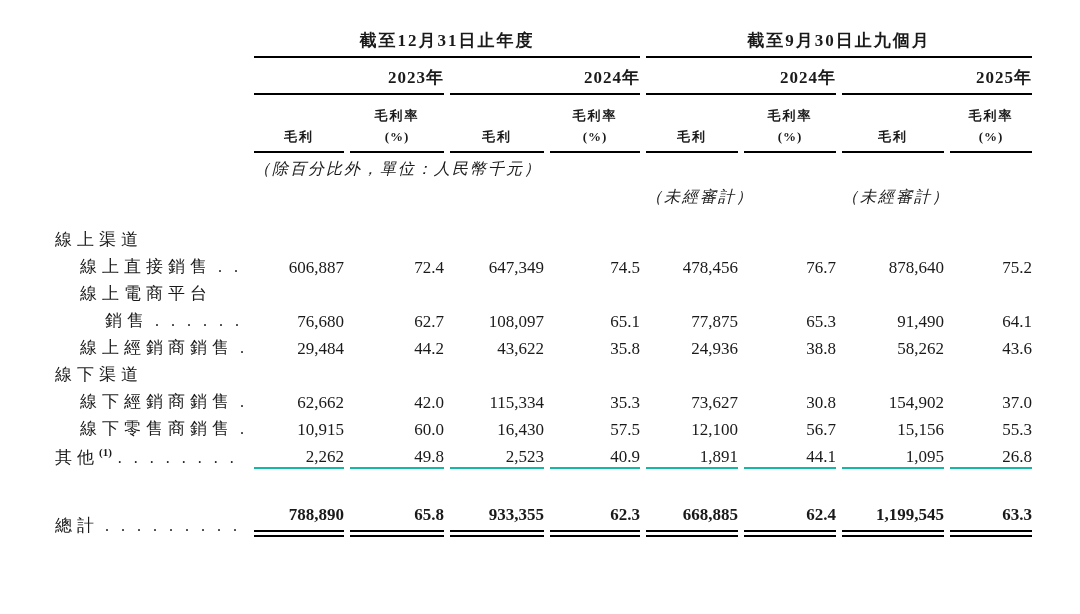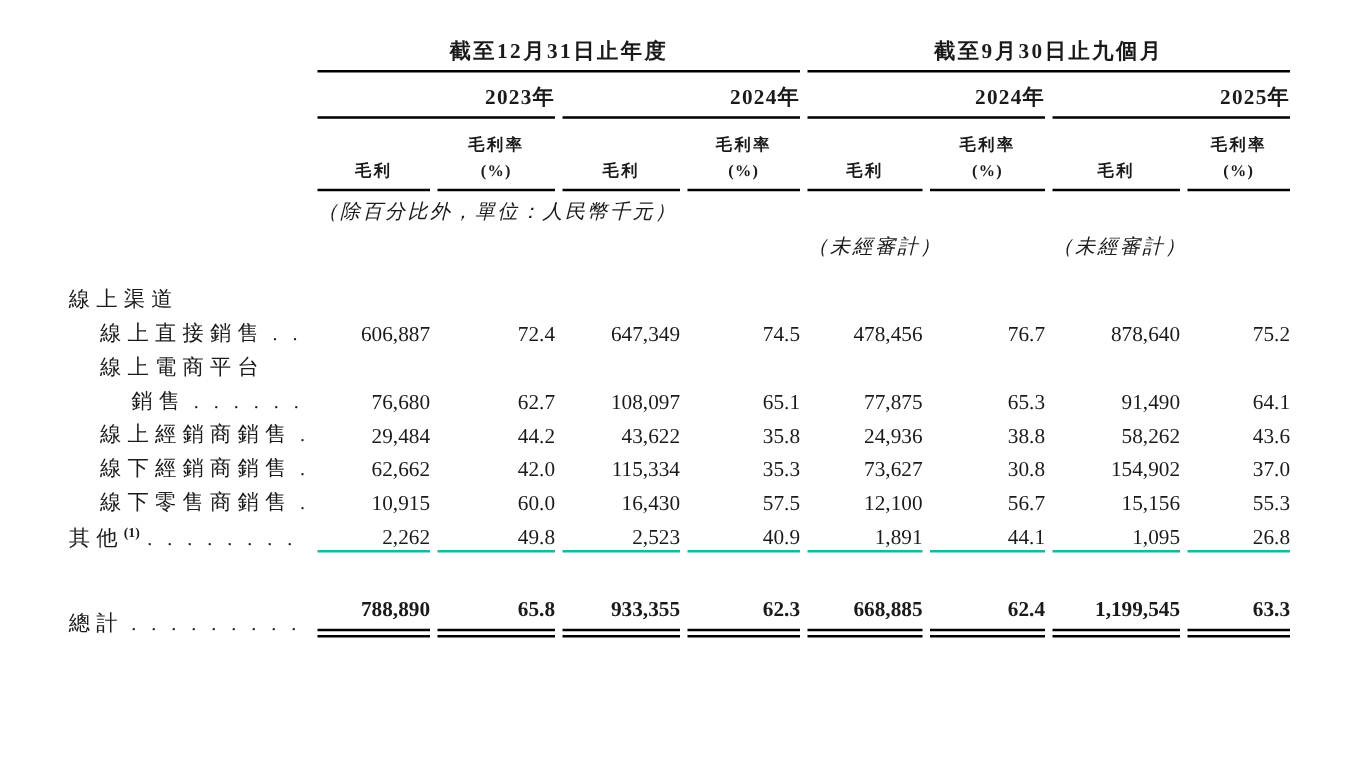--- a/index.html
+++ b/index.html
@@ -169,20 +169,23 @@
         <td class="num">29,484</td>
         <td class="num">44.2</td>
         <td class="num">43,622</td>
         <td class="num">35.8</td>
         <td class="num">24,936</td>
         <td class="num">38.8</td>
         <td class="num">58,262</td>
         <td class="num">43.6</td>
       </tr>
       <tr>
+        <td class="lbl" colspan="9"><span class="lab b">線下渠道</span></td>
+      </tr>
+      <tr>
         <td class="lbl ind1"><span class="lab">線下經銷商銷售</span><span class="dots">.</span></td>
         <td class="num">62,662</td>
         <td class="num">42.0</td>
         <td class="num">115,334</td>
         <td class="num">35.3</td>
         <td class="num">73,627</td>
         <td class="num">30.8</td>
         <td class="num">154,902</td>
         <td class="num">37.0</td>
       </tr>

